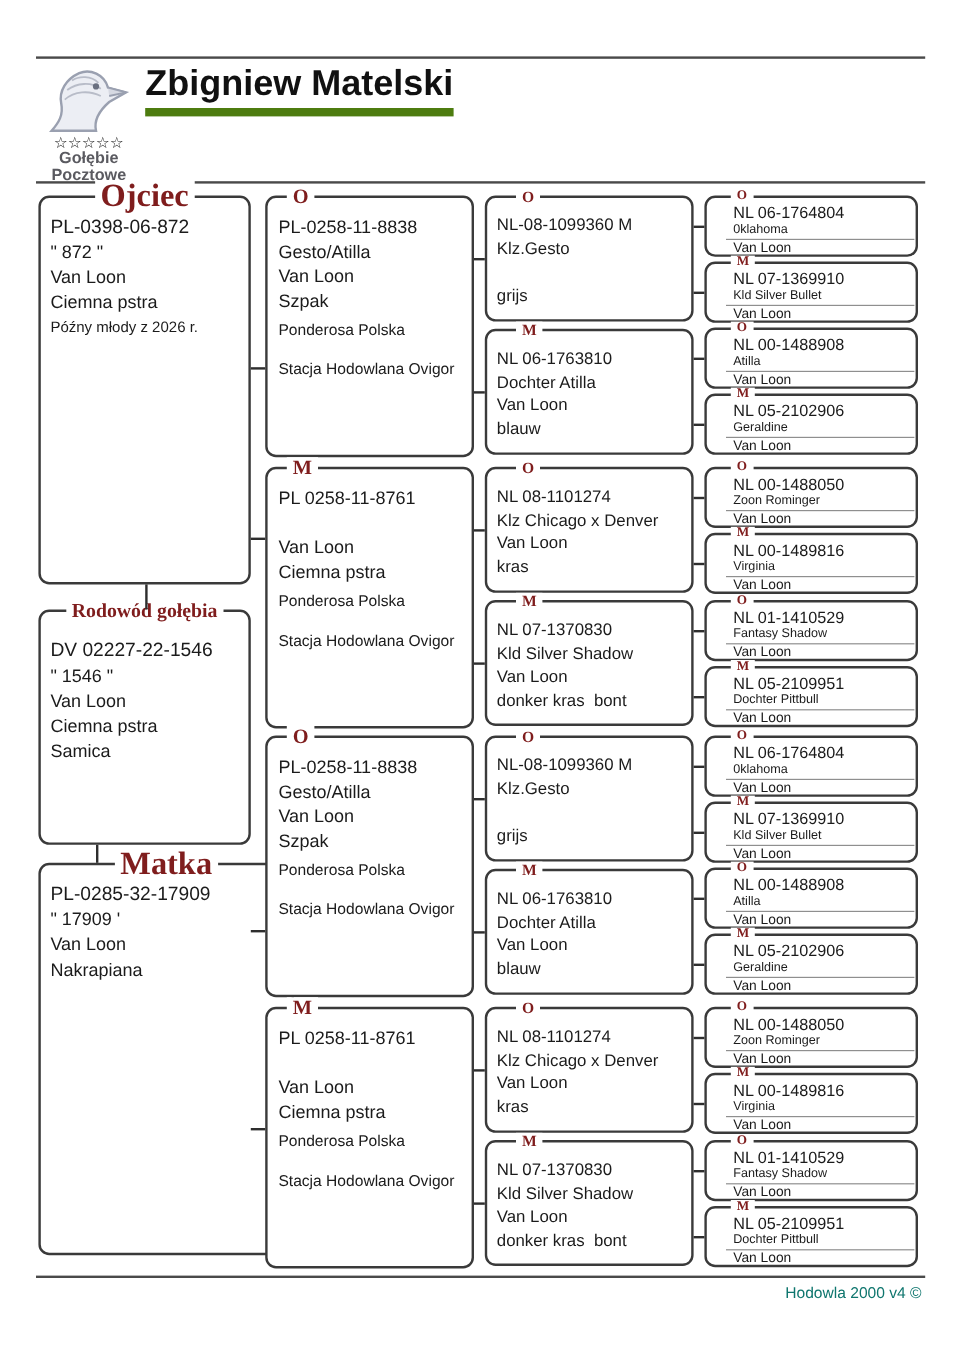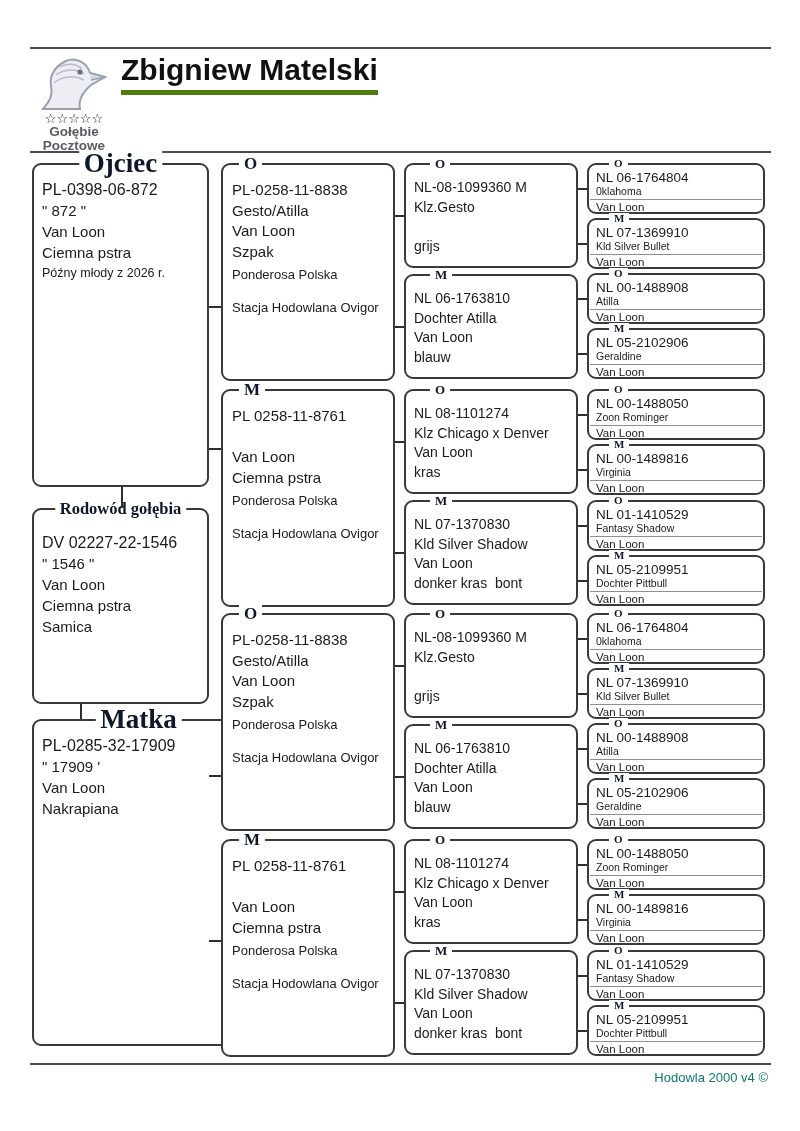--- a/index.html
+++ b/index.html
@@ -5,46 +5,46 @@
   html,body{margin:0;padding:0;background:#fff;}
   .page{position:relative;width:800px;height:1131px;background:#fff;overflow:hidden;
         font-family:"Liberation Sans",sans-serif;color:#1b1b1b;}
   .rule{position:absolute;left:30px;width:741px;height:2px;background:#4a4a4a;}
   
   .logo{position:absolute;left:33px;top:55px;width:82px;text-align:center;}
   .logo-stars{font-size:13px;letter-spacing:0px;color:#222;line-height:13px;margin-top:1px;}
   .logo-word{font-family:"Liberation Sans",sans-serif;font-weight:bold;font-size:13.5px;
              color:#5a5a60;line-height:13.5px;}
   .title{position:absolute;left:121px;top:53px;font-size:30px;font-weight:bold;color:#111;
-         border-bottom:5px solid #4d7c0f;padding-bottom:3px;white-space:nowrap;}
+         border-bottom:7px solid #4d7c0f;padding-bottom:3px;white-space:nowrap;}
   .addr{position:absolute;left:123px;top:93px;font-size:14.5px;line-height:16.5px;color:#222;}
   
   .credit{position:absolute;right:32px;top:1070px;font-size:13px;color:#0f766e;}
   
   #tree{position:absolute;left:0;top:0;width:800px;height:1131px;}
   .box{position:absolute;border:2px solid #3a3a3a;border-radius:9px;background:#fff;box-sizing:border-box;}
   .legend{position:absolute;background:#fff;font-family:"Liberation Serif",serif;font-weight:bold;
-          color:#0f172a;line-height:1;padding:0 5px;white-space:nowrap;}
+          color:#7f1d1d;line-height:1;padding:0 5px;white-space:nowrap;}
   .legend-xl{font-size:27px;top:-15px;left:50%;transform:translateX(-50%);}
   .legend-lg{font-size:16.5px;top:-9px;left:50%;transform:translateX(-50%);}
   .legend-md{font-size:17px;top:-10px;left:16px;}
   .legend-sm{font-size:13px;top:-8px;left:24px;}
   .legend-xs{font-size:11px;top:-7px;left:20px;}
   .c1c{padding:14px 8px 0 8px;}
   .c1c-sub{padding:22px 8px 0 8px;}
   .c1ring{font-size:16px;line-height:21px;}
   .c1l{font-size:15px;line-height:21px;min-height:21px;}
   .c1note{font-size:12.5px;line-height:17px;margin-top:2px;white-space:pre-wrap;}
   .g2c{padding:15px 9px 0 9px;}
   .g2l{font-size:15px;line-height:20.5px;min-height:20.5px;}
   .g2meta{font-size:13px;line-height:17px;margin-top:4px;}
   .g2meta-gap{margin-top:16px;}
   .g3c{padding:13px 8px 0 8px;}
   .g3l{font-size:14px;line-height:19.5px;min-height:19.5px;white-space:pre-wrap;}
-  .g4c{padding:4px 7px 0 7px;}
+  .g4c{padding:4px 7px 0 22px;}
   .g4ring{font-size:13.5px;line-height:15px;margin-top:1px;white-space:nowrap;}
   .g4name{font-size:10.5px;line-height:12px;white-space:nowrap;}
   .g4div{border-top:1px solid #8f8f8f;margin:2px -6px 1px -6px;}
   .g4strain{font-size:11.5px;line-height:13px;white-space:nowrap;}
   .tick{position:absolute;height:2px;background:#2e2e2e;}
   .vline{position:absolute;width:2px;background:#2e2e2e;}
   .pigeon{display:block;margin:0 auto;}
 </style>
 </head>
 <body>

